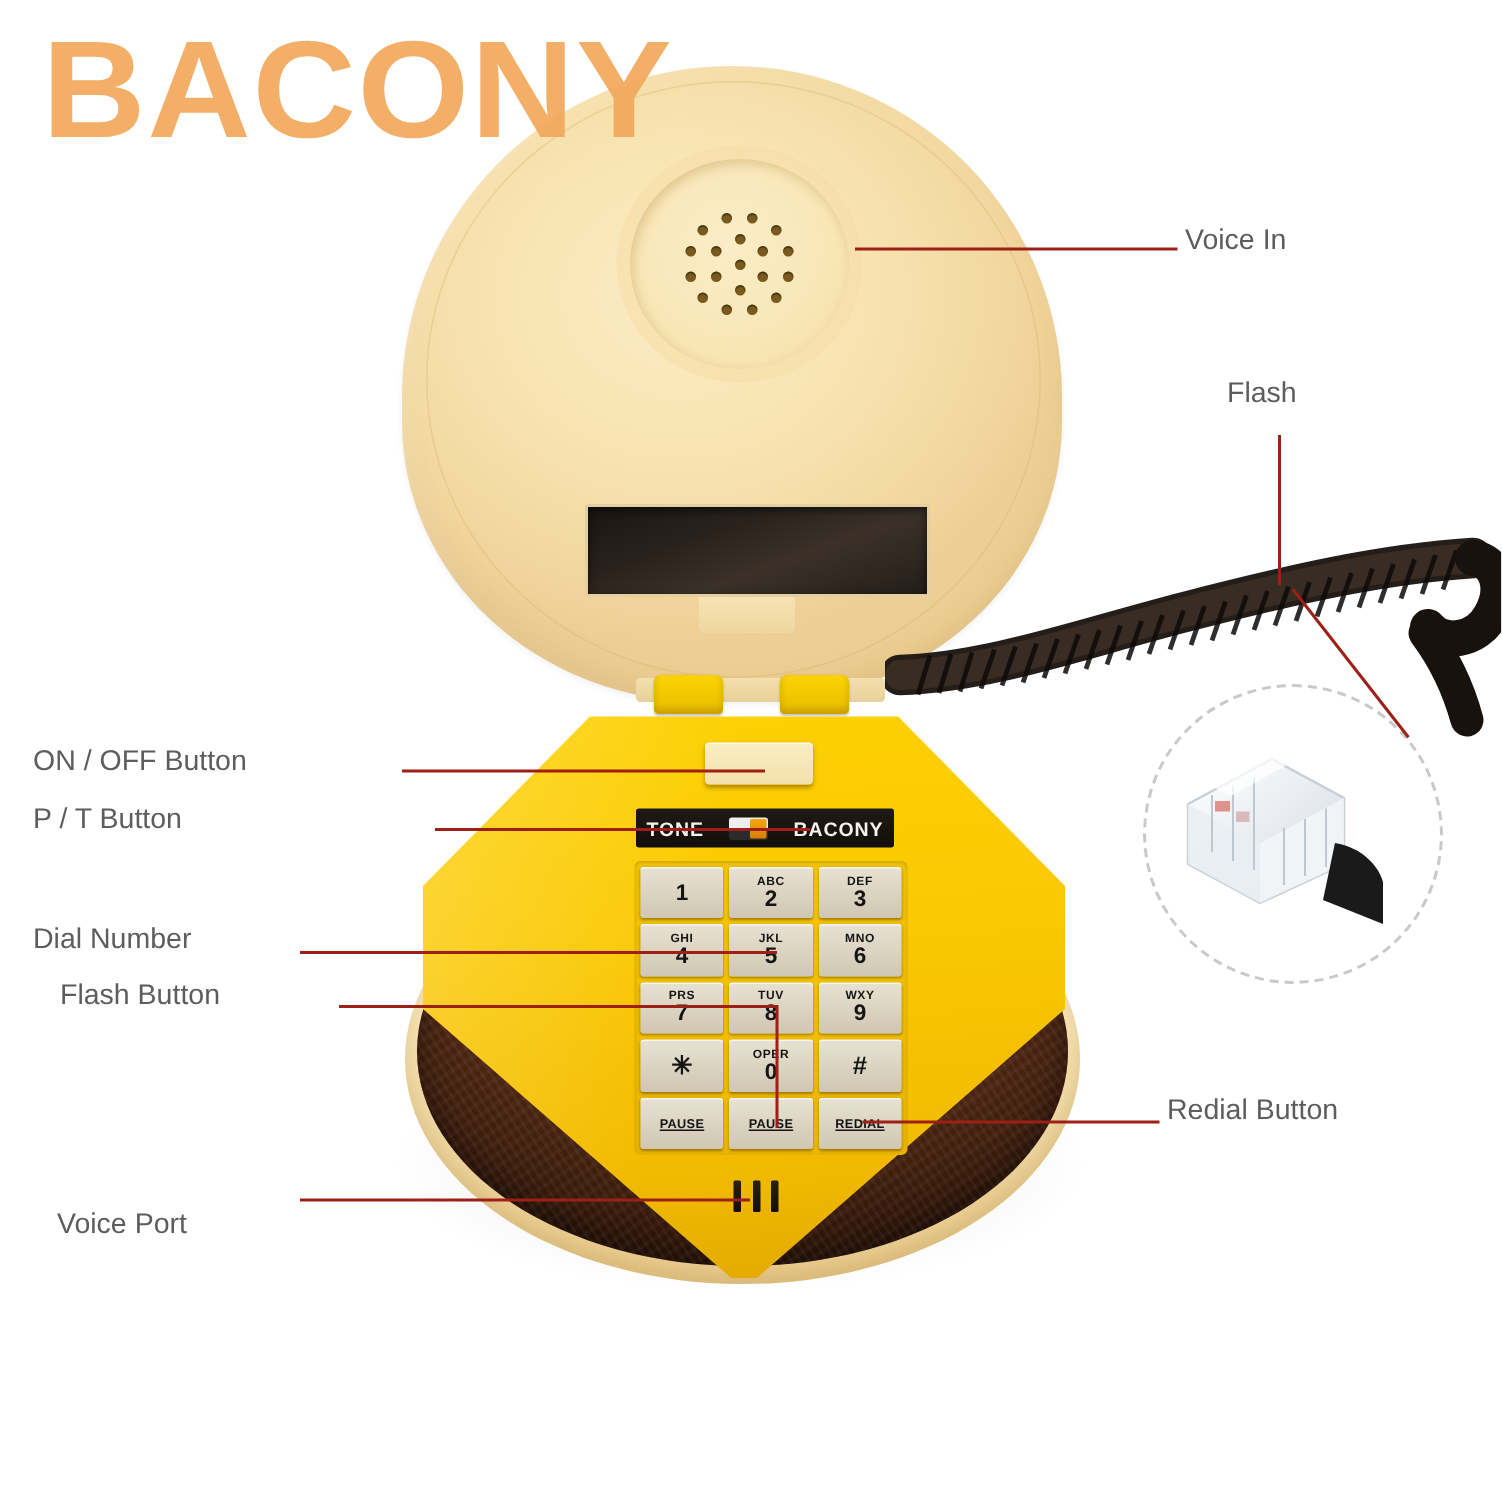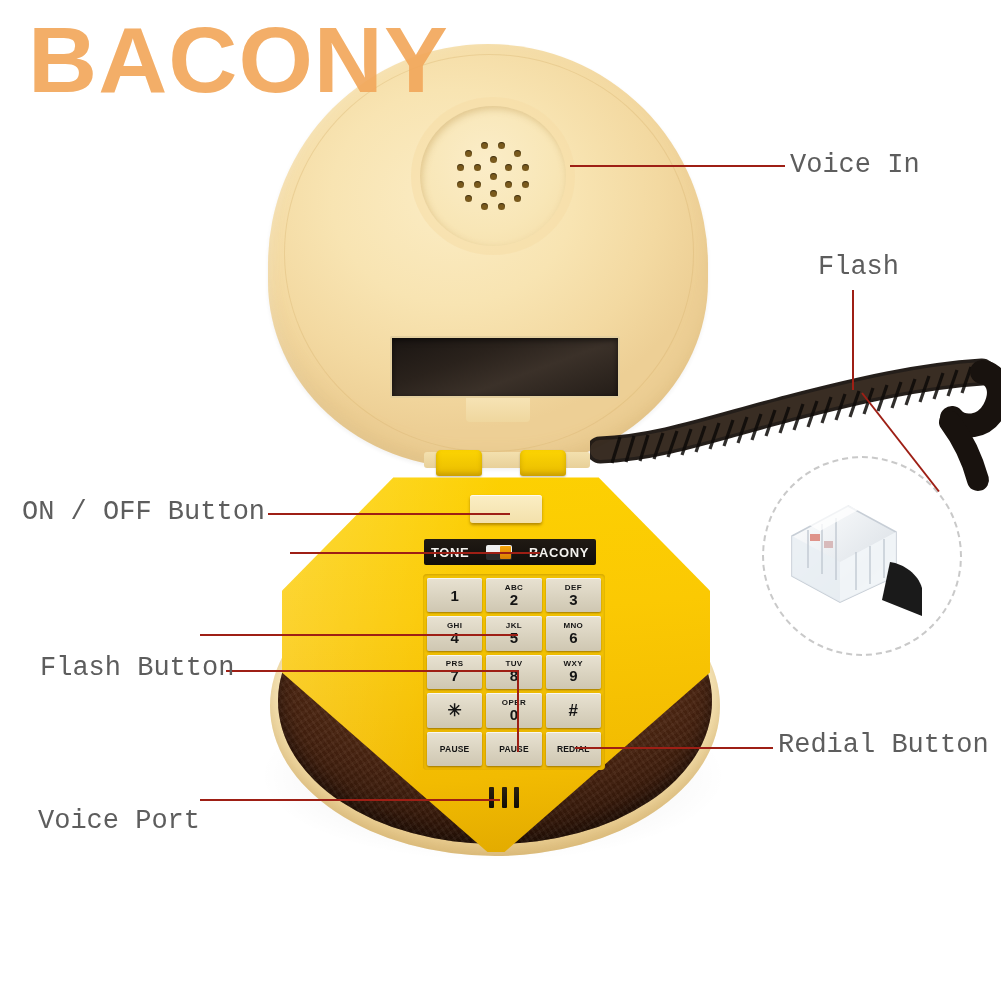--- a/index.html
+++ b/index.html
@@ -29,23 +29,23 @@
     transform:scaleX(1.04);
     transform-origin:left top;
     line-height:1;
     z-index:40;
     user-select:none;
   }
 
   
   .label{
     color:#5d5d5d;
-    font-size:27px;
+    font-size:19px;
     white-space:nowrap;
-    font-family:Liberation Mono, monospace;
+    font-family:Liberation Sans, sans-serif;
     z-index:30;
   }
   .leader{
     background:#9e1f15;
     height:2px;
     z-index:25;
     transform-origin:left center;
   }
   .leader.v{width:2px;height:auto;}
 
@@ -215,21 +215,21 @@
   .key{
     background:linear-gradient(#e8e2d2 0%,#dad3c0 55%,#cfc7b2 100%);
     border-radius:2px;
     box-shadow:0 1px 2px rgba(90,60,0,.55), inset 0 1px 0 rgba(255,255,255,.7);
     display:flex;flex-direction:column;align-items:center;justify-content:center;
     line-height:1;
     color:#141414;
   }
   .key .letters{font-size:8px;font-weight:bold;letter-spacing:.4px;margin-bottom:0px;}
   .key .digit{font-size:15px;font-weight:bold;font-family:"Liberation Sans", sans-serif;}
-  .key .word{font-size:8.5px;font-weight:bold;letter-spacing:.2px;}
+  .key .word{font-size:8.5px;font-weight:bold;letter-spacing:.2px;text-decoration:underline;}
   .key .sym{font-size:17px;font-weight:bold;}
 
   
   #voice-port{
     left:489px; top:787px; width:30px; height:21px; z-index:18;
     display:flex;justify-content:space-between;
   }
   #voice-port i{
     display:block;width:5px;height:21px;
     background:linear-gradient(#2b2110,#120d06);
@@ -430,19 +430,21 @@
   <div class="abs leader" style="left:290px;top:552px;width:250px;"></div>
   <div class="abs leader" style="left:200px;top:634px;width:318px;"></div>
   <div class="abs leader" style="left:226px;top:670px;width:292px;"></div>
   <div class="abs leader v" style="left:517px;top:670px;height:82px;width:2px;"></div>
   <div class="abs leader" style="left:575px;top:747px;width:198px;"></div>
   <div class="abs leader" style="left:200px;top:799px;width:300px;"></div>
 
   <div class="abs label" style="left:790px;top:150px;">Voice In</div>
   <div class="abs label" style="left:818px;top:252px;">Flash</div>
   <div class="abs label" style="left:22px;top:497px;text-align:right;">ON / OFF Button</div>
+  <div class="abs label" style="left:22px;top:536px;">P / T Button</div>
+  <div class="abs label" style="left:22px;top:616px;">Dial Number</div>
   <div class="abs label" style="left:40px;top:653px;">Flash Button</div>
   <div class="abs label" style="left:778px;top:730px;">Redial Button</div>
   <div class="abs label" style="left:38px;top:806px;">Voice Port</div>
 
   <div class="abs" id="watermark">BACONY</div>
 
 </div>
 
 </body></html>

